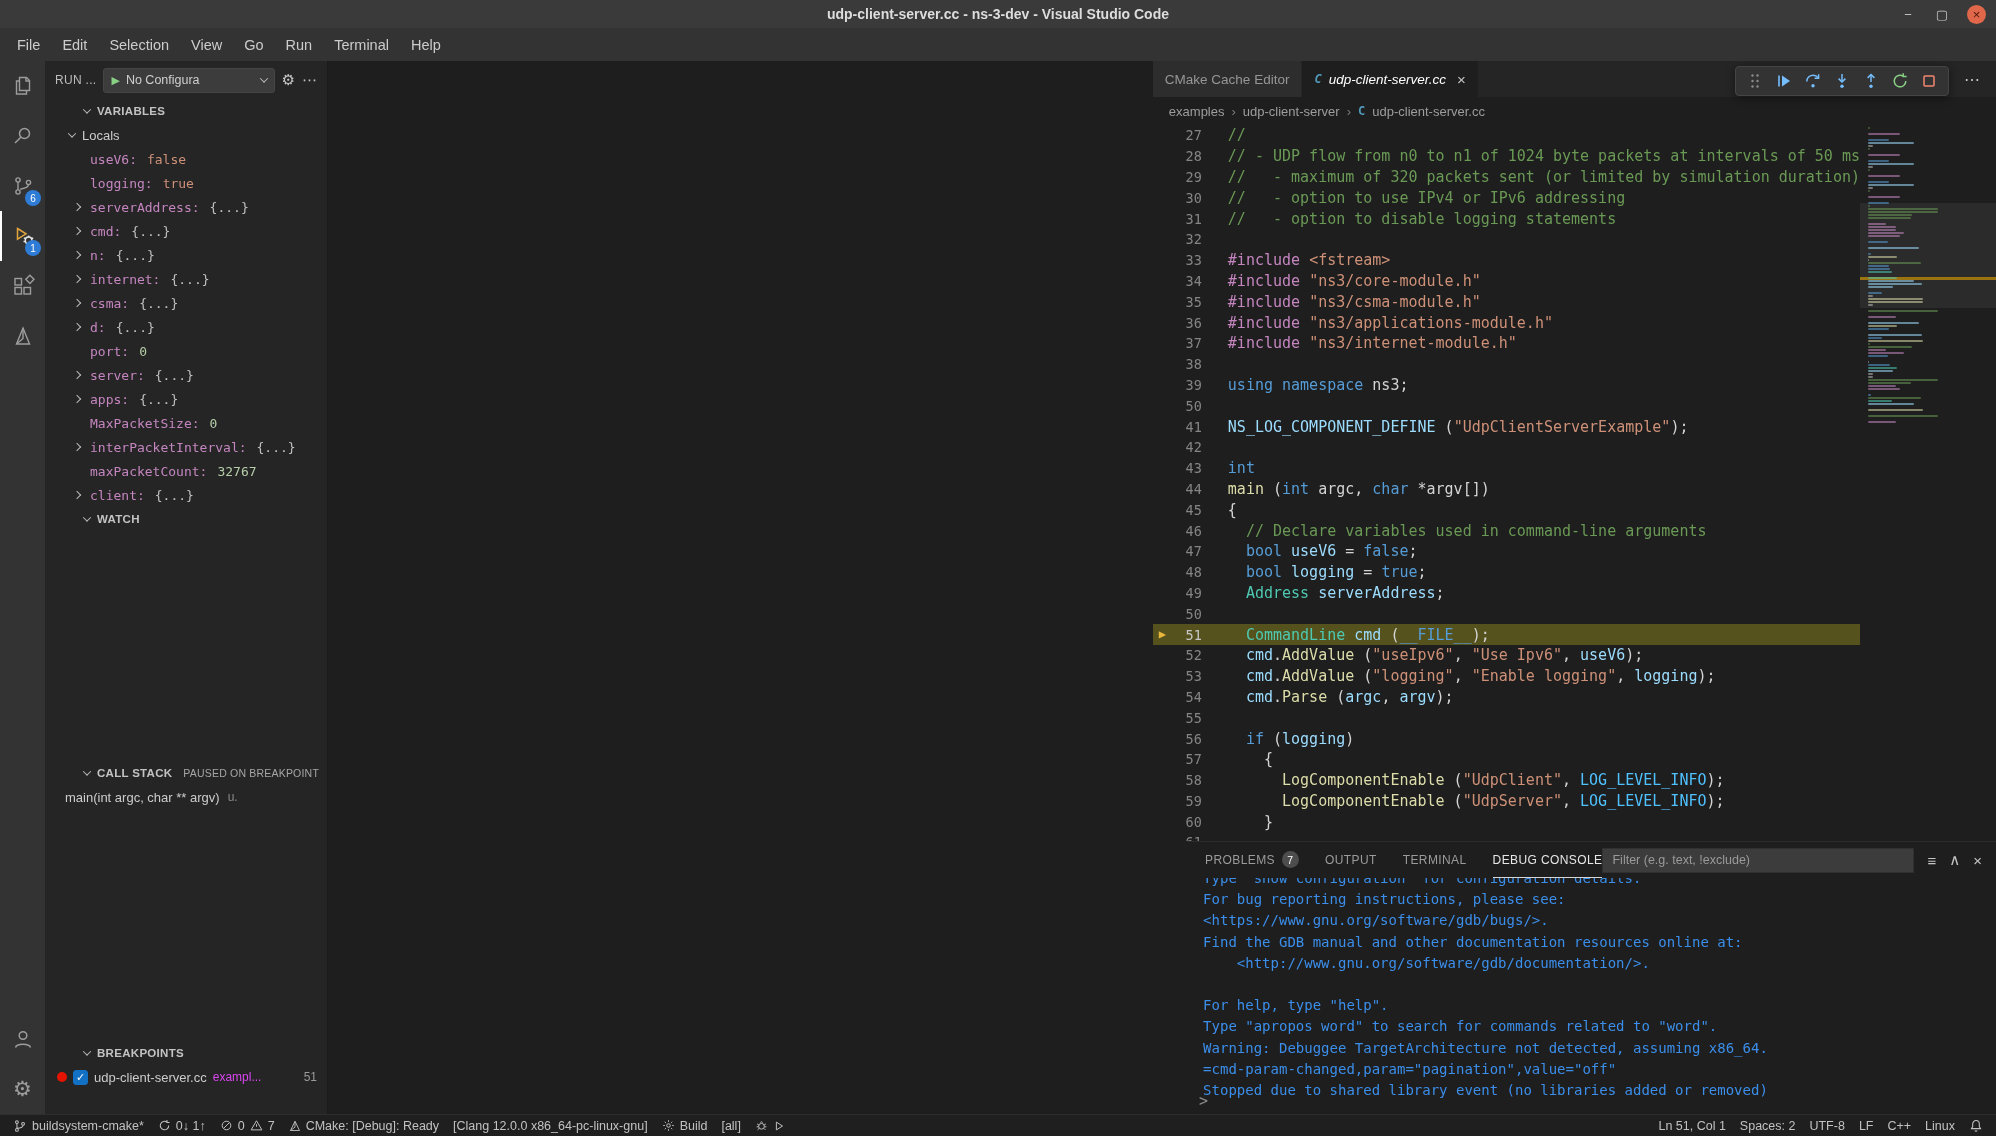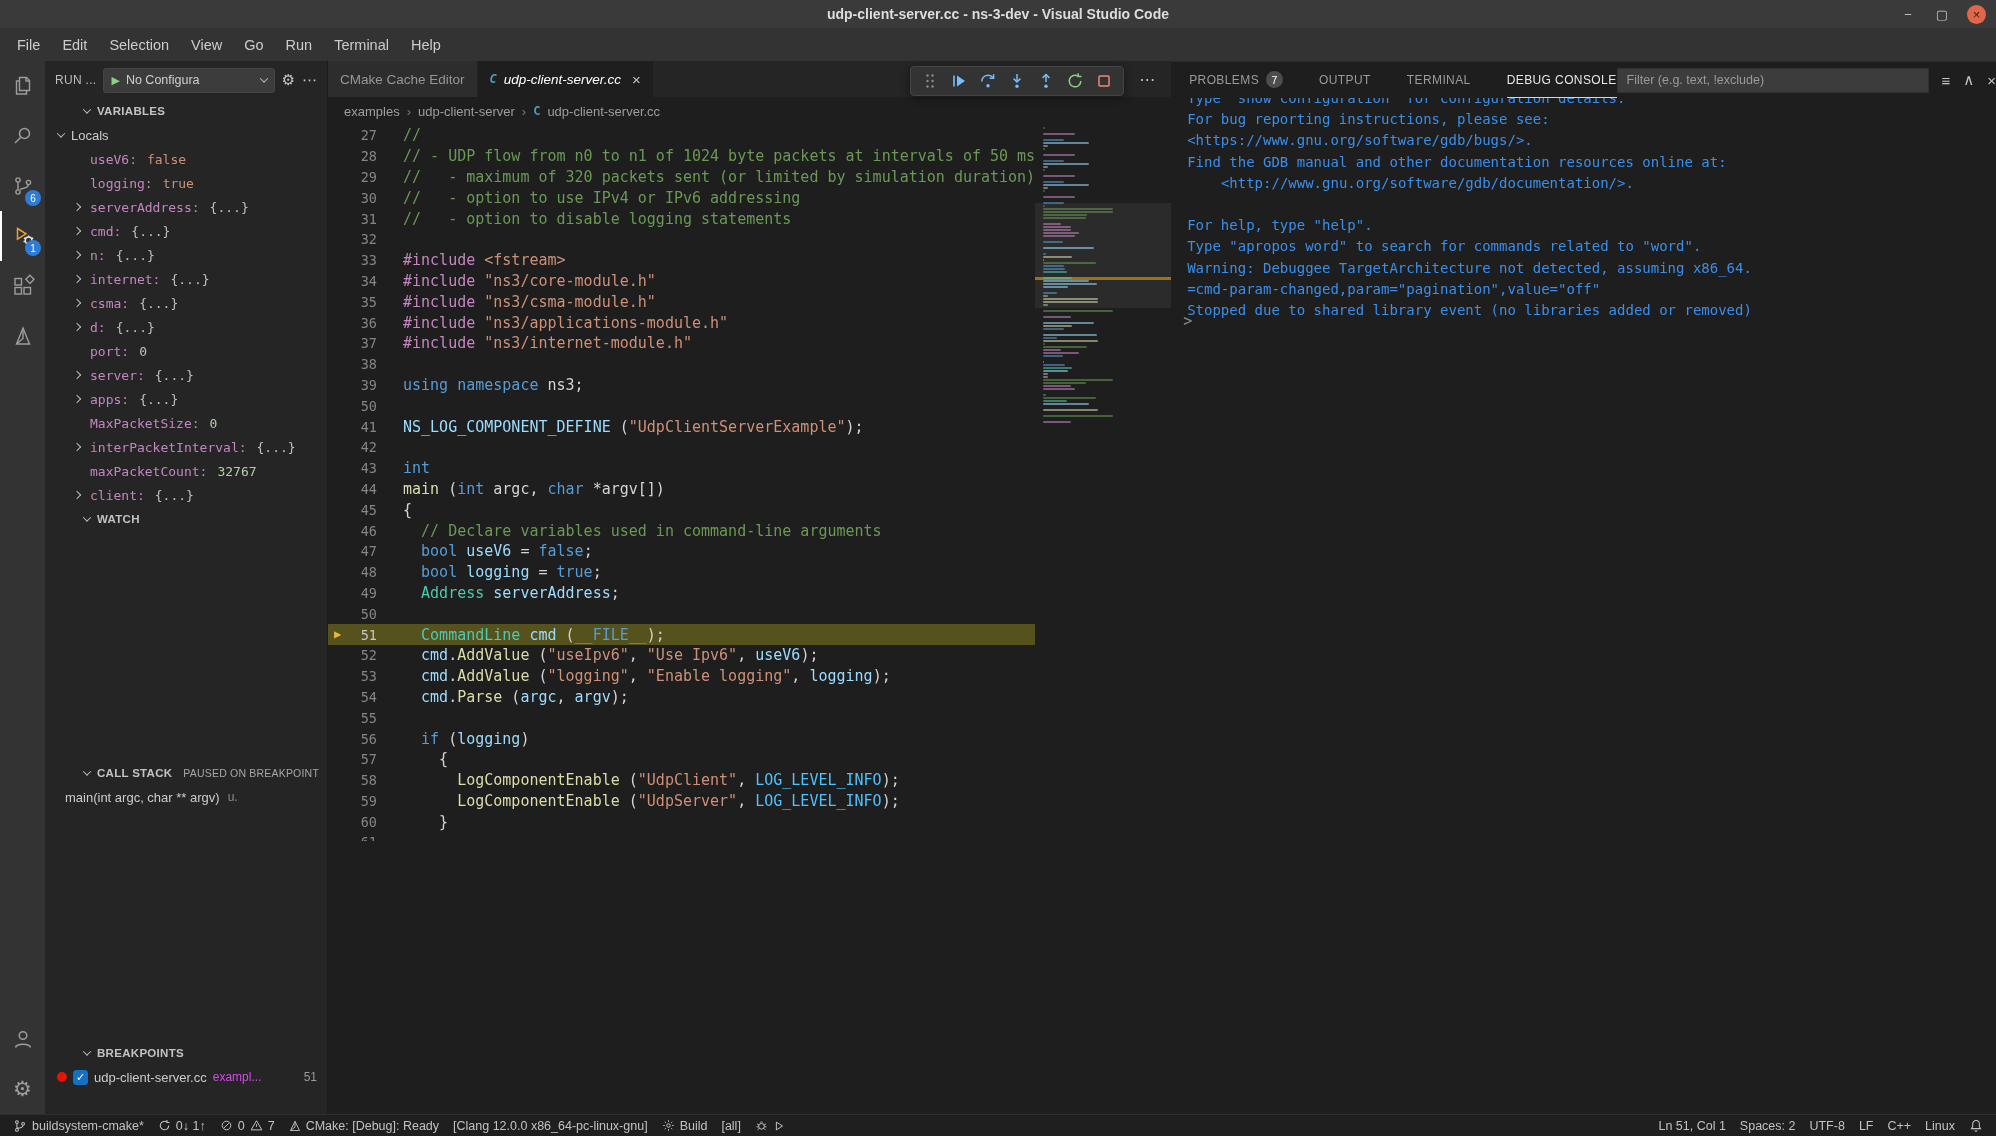--- a/index.html
+++ b/index.html
@@ -40,21 +40,21 @@
   .config-dd .lbl{font-size:12.5px;color:#cfcfcf;white-space:nowrap;overflow:hidden;flex:1;}
   .play-green{color:#89d185;font-size:11px;}
   .hdr-ico{color:#c5c5c5;font-size:15px;}
   .section-hdr{height:24px;display:flex;align-items:center;gap:7px;padding-left:8px;font-size:11.5px;font-weight:bold;
     color:#c3c3c3;letter-spacing:.3px;flex:none;margin-left:31px;}
   .chev{display:inline-block;width:6px;height:6px;border-right:1.4px solid #bbbbbb;border-bottom:1.4px solid #bbbbbb;flex:none;}
   .chev.down{transform:rotate(45deg) translate(-1px,-1px);}
   .chev.right{transform:rotate(-45deg);}
   .vars-body{height:384px;overflow:hidden;flex:none;}
   .tree-row{height:24px;display:flex;align-items:center;gap:7px;}
-  .locals-row{padding-left:13px;font-size:13px;color:#cccccc;}
+  .locals-row{padding-left:24px;font-size:13px;color:#cccccc;}
   .var-row{height:24px;display:flex;align-items:center;gap:10px;padding-left:29px;
     font-family:"DejaVu Sans Mono",monospace;font-size:13px;white-space:nowrap;overflow:hidden;}
   .chev-spacer{width:6px;flex:none;}
   .var-name{color:#c586c0;}
   .vv-bool{color:#ce9178;}
   .vv-num{color:#b5cea8;}
   .vv-obj{color:#c0c0c0;}
   .watch-body{height:230px;flex:none;}
   .cs-hdr .paused{margin-left:auto;padding-right:8px;font-size:10.5px;font-weight:normal;color:#a6a6a6;letter-spacing:.2px;}
   .cs-body{height:256px;flex:none;}
@@ -63,21 +63,21 @@
   .bp-body{flex:1;}
   .bp-row{height:24px;display:flex;align-items:center;gap:6px;padding:0 10px 0 12px;}
   .bp-dot{width:10px;height:10px;border-radius:50%;background:#e51400;flex:none;}
   .checkbox{width:15px;height:15px;background:#1271c4;border:1px solid #1271c4;border-radius:3px;color:#fff;
     font-size:11px;display:flex;align-items:center;justify-content:center;flex:none;}
   .bp-file{color:#cccccc;font-size:13px;white-space:nowrap;}
   .bp-path{color:#d946ef;font-size:12px;white-space:nowrap;overflow:hidden;}
   .bp-line{margin-left:auto;color:#9a9a9a;font-size:12px;}
 
   
-  .stage{flex:1;display:flex;flex-direction:row;position:relative;min-width:0;}
+  .stage{flex:1;display:flex;flex-direction:column;position:relative;min-width:0;align-items:flex-end;}
   .editor{height:780px;display:flex;flex-direction:column;background:#1e1e1e;position:relative;flex:none;}
   .tabbar{height:36px;background:#252526;display:flex;align-items:stretch;flex:none;}
   .tab{display:flex;align-items:center;gap:7px;padding:0 12px;background:#2d2d2d;color:#969696;font-size:13.5px;
     border-right:1px solid #252526;}
   .tab.active{background:#1e1e1e;color:#ffffff;font-style:italic;}
   .cpp-badge{color:#519aba;font-family:"DejaVu Sans Mono",monospace;font-weight:bold;font-size:12px;}
   .tab-close{color:#c5c5c5;font-size:15px;margin-left:4px;font-style:normal;}
   .tab-actions{margin-left:auto;display:flex;align-items:center;gap:15px;padding-right:16px;color:#c5c5c5;font-size:16px;}
   .breadcrumbs{height:28px;display:flex;align-items:center;padding-left:16px;font-size:13px;color:#9d9d9d;gap:7px;flex:none;}
   .crumb-sep{color:#7a7a7a;}
@@ -96,21 +96,21 @@
   .mm-bar{height:2px;margin-bottom:1px;opacity:.55;border-radius:1px;}
   .mm-slider{position:absolute;left:0;top:78px;width:100%;height:105px;background:rgba(130,130,130,.14);}
   .mm-current{position:absolute;left:0;top:152px;width:100%;height:3px;background:#b8860bcc;}
   .debug-toolbar{position:absolute;left:582px;top:5px;height:30px;background:#333333;border:1px solid #454545;
     border-radius:4px;box-shadow:0 2px 8px rgba(0,0,0,.45);display:flex;align-items:center;gap:3px;padding:0 6px;z-index:6;}
   .dtb-btn{width:26px;height:26px;display:flex;align-items:center;justify-content:center;border-radius:4px;}
 
   
   .panel{height:273px;display:flex;flex-direction:column;background:#1e1e1e;border-top:1px solid #2b2b2b;position:relative;flex:none;}
   .panel-hdr{height:36px;display:flex;align-items:center;padding:0 14px 0 18px;flex:none;}
-  .ptabs{display:flex;gap:36px;height:100%;}
+  .ptabs{display:flex;gap:26px;height:100%;}
   .ptab{display:flex;align-items:center;gap:7px;font-size:12px;letter-spacing:.4px;color:#9b9b9b;
     border-bottom:1px solid transparent;}
   .ptab.active{color:#e7e7e7;border-bottom-color:#d7d7d7;}
   .ptab-badge{background:#4d4d4d;color:#ffffff;border-radius:9px;font-size:10.5px;min-width:17px;height:17px;
     display:flex;align-items:center;justify-content:center;padding:0 4px;}
   .panel-right{margin-left:auto;display:flex;align-items:center;gap:13px;color:#c5c5c5;font-size:15px;}
   .filter-input{width:312px;height:25px;background:#3c3c3c;border:1px solid #303030;color:#cccccc;font-size:12.5px;
     padding:0 9px;outline:none;font-family:"Liberation Sans",sans-serif;}
   .filter-input::placeholder{color:#9a9a9a;}
   .console{flex:1;overflow:hidden;padding-left:16px;font-family:"DejaVu Sans Mono",monospace;font-size:14px;

